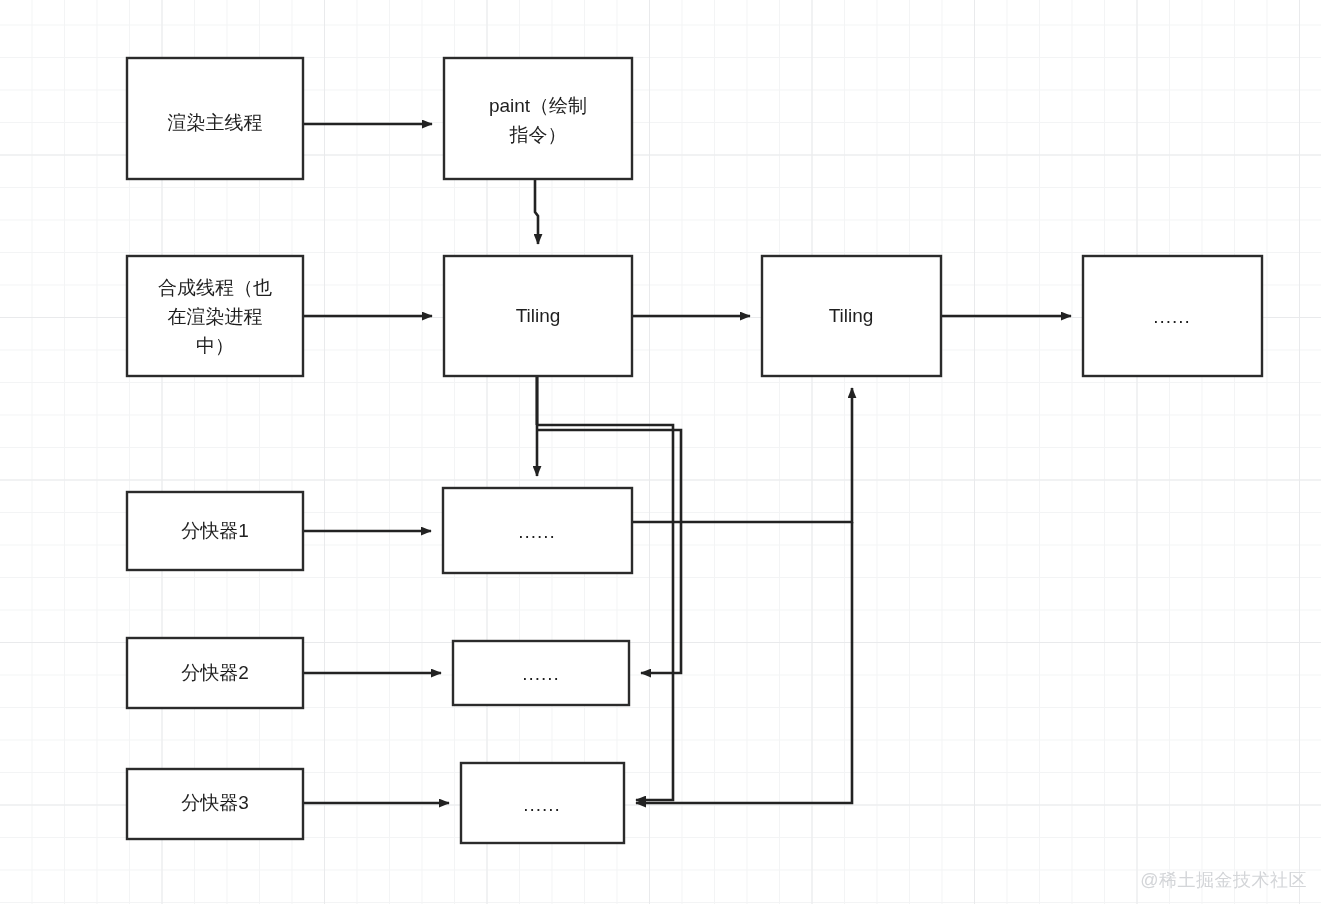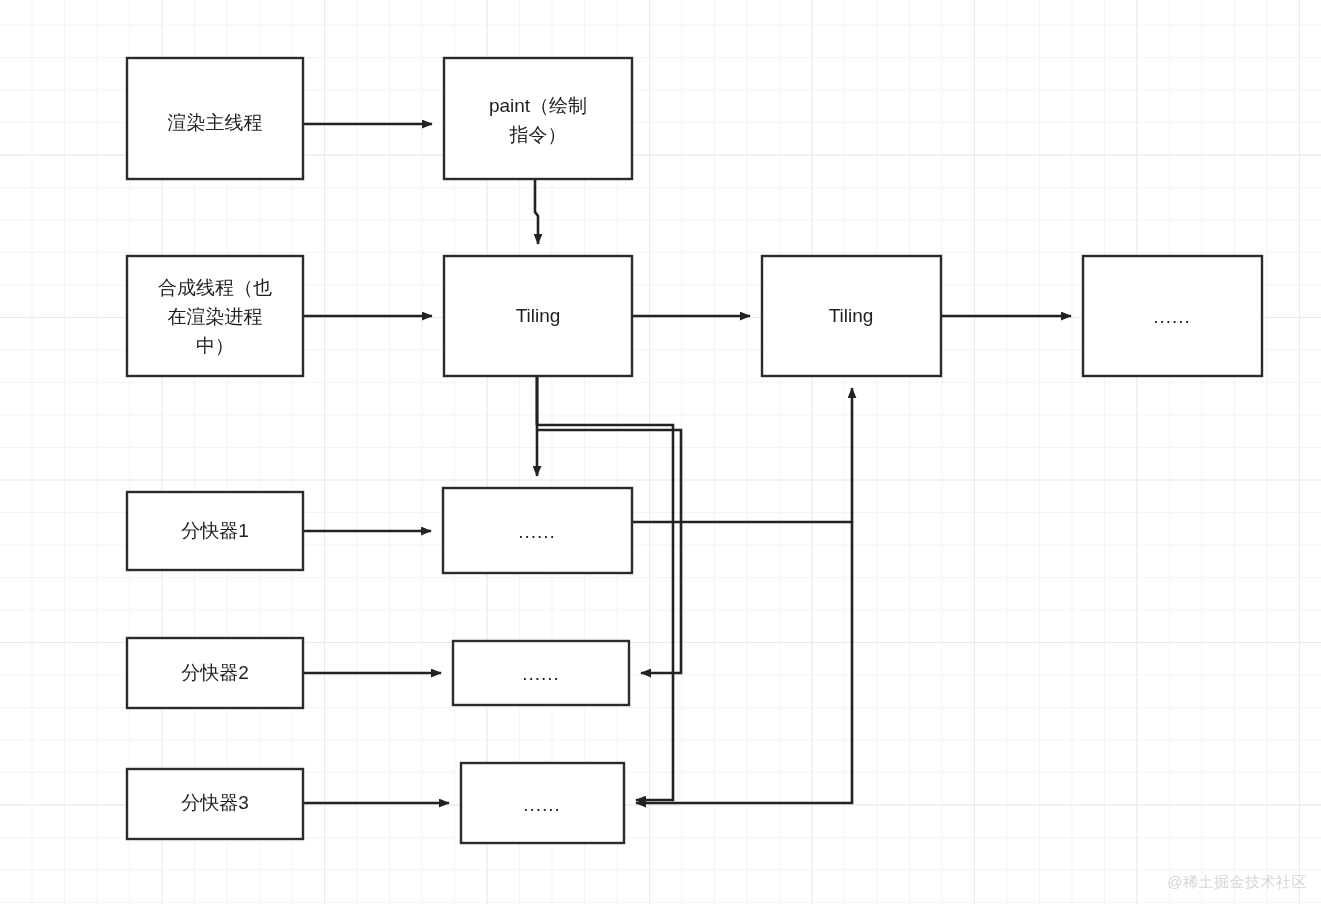--- a/index.html
+++ b/index.html
@@ -61,21 +61,21 @@
     stroke-linecap: butt;
   }
   .edge-path.thick {
     stroke-width: 3.2;
   }
   .watermark {
     position: absolute;
     right: 14px;
     bottom: 12px;
     color: #d3d5d8;
-    font-size: 15px;
+    font-size: 18px;
     font-family: "Liberation Sans", "DejaVu Sans", sans-serif;
     letter-spacing: 0.5px;
     user-select: none;
   }
 </style>
 </head>
 <body>
 
 <div id="canvas-root">
 

